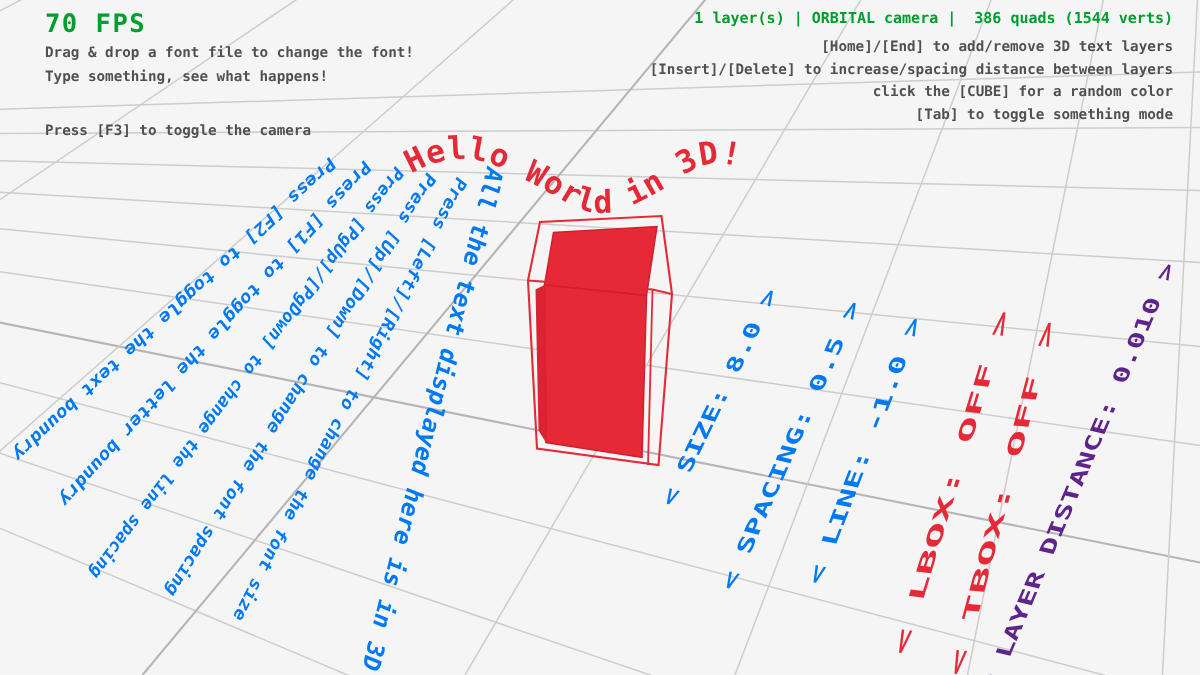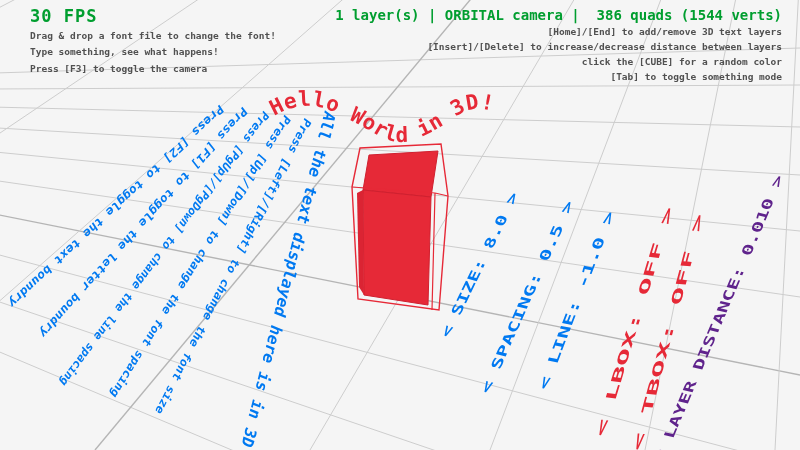--- a/index.html
+++ b/index.html
@@ -8,23 +8,23 @@
     background:#F5F5F5;
     font-family:"DejaVu Sans Mono","Liberation Mono",monospace;
   }
   #scene-svg{position:absolute;left:0;top:0;}
   .hud{position:absolute;white-space:pre;font-weight:bold;}
   .hud-gray{color:#505050;font-size:9.5px;}
   .hud-green{color:#009E2F;}
   #fps{left:30px;top:6px;font-size:17px;letter-spacing:1px;}
   #hint-drag{left:30px;top:30px;}
   #hint-type{left:30px;top:46px;}
-  #hint-cam{left:30px;top:63px;}
+  #hint-cam{left:30px;top:82px;}
   .hud-right{right:18px;text-align:right;}
-  #status{top:7px;font-size:14px;}
+  #status{top:7px;font-size:10px;}
   #r1{top:26px;}
   #r2{top:41px;}
   #r3{top:56px;text-align:right;}
   #r4{top:71px;}
   .grid-line{stroke:#CDCDCD;stroke-width:1;fill:none;}
   .grid-line-dark{stroke:#B5B5B5;stroke-width:1.4;fill:none;}
   .t3d{font-family:"DejaVu Sans Mono","Liberation Mono",monospace;font-weight:bold;}
   .instr3d{font-size:11.5px;}
   .param3d{font-size:13.5px;}
 </style>
@@ -91,24 +91,24 @@
 
       <polygon points="363,190 431,197 428,305 364,295" fill="#E62937" stroke="#D0202F" stroke-width="1"></polygon>
 
       <polygon points="357,193 363,190 364,295 359,287" fill="#DB2433" stroke="none"></polygon>
 
       <polygon points="352,187 360,148 441,144 448,196 439,310 358,299" fill="none" stroke="#E62937" stroke-width="1.4"></polygon>
       <path d="M352,187 L435,193 L448,196 M435,193 L432,310" fill="none" stroke="#E62937" stroke-width="1.2"></path>
     </g>
   </svg>
 
-  <div id="fps" class="hud hud-green">30 FPS</div>
+  <div id="fps" class="hud hud-green">70 FPS</div>
   <div id="hint-drag" class="hud hud-gray">Drag &amp; drop a font file to change the font!</div>
   <div id="hint-type" class="hud hud-gray">Type something, see what happens!</div>
   <div id="hint-cam" class="hud hud-gray">Press [F3] to toggle the camera</div>
 
   <div id="status" class="hud hud-right hud-green">1 layer(s) | ORBITAL camera |  386 quads (1544 verts)</div>
   <div id="r1" class="hud hud-right hud-gray">[Home]/[End] to add/remove 3D text layers</div>
-  <div id="r2" class="hud hud-right hud-gray">[Insert]/[Delete] to increase/decrease distance between layers</div>
+  <div id="r2" class="hud hud-right hud-gray">[Insert]/[Delete] to increase/spacing distance between layers</div>
   <div id="r3" class="hud hud-right hud-gray">click the [CUBE] for a random color</div>
   <div id="r4" class="hud hud-right hud-gray">[Tab] to toggle something mode</div>
 
 </div>
 
 </body></html>

